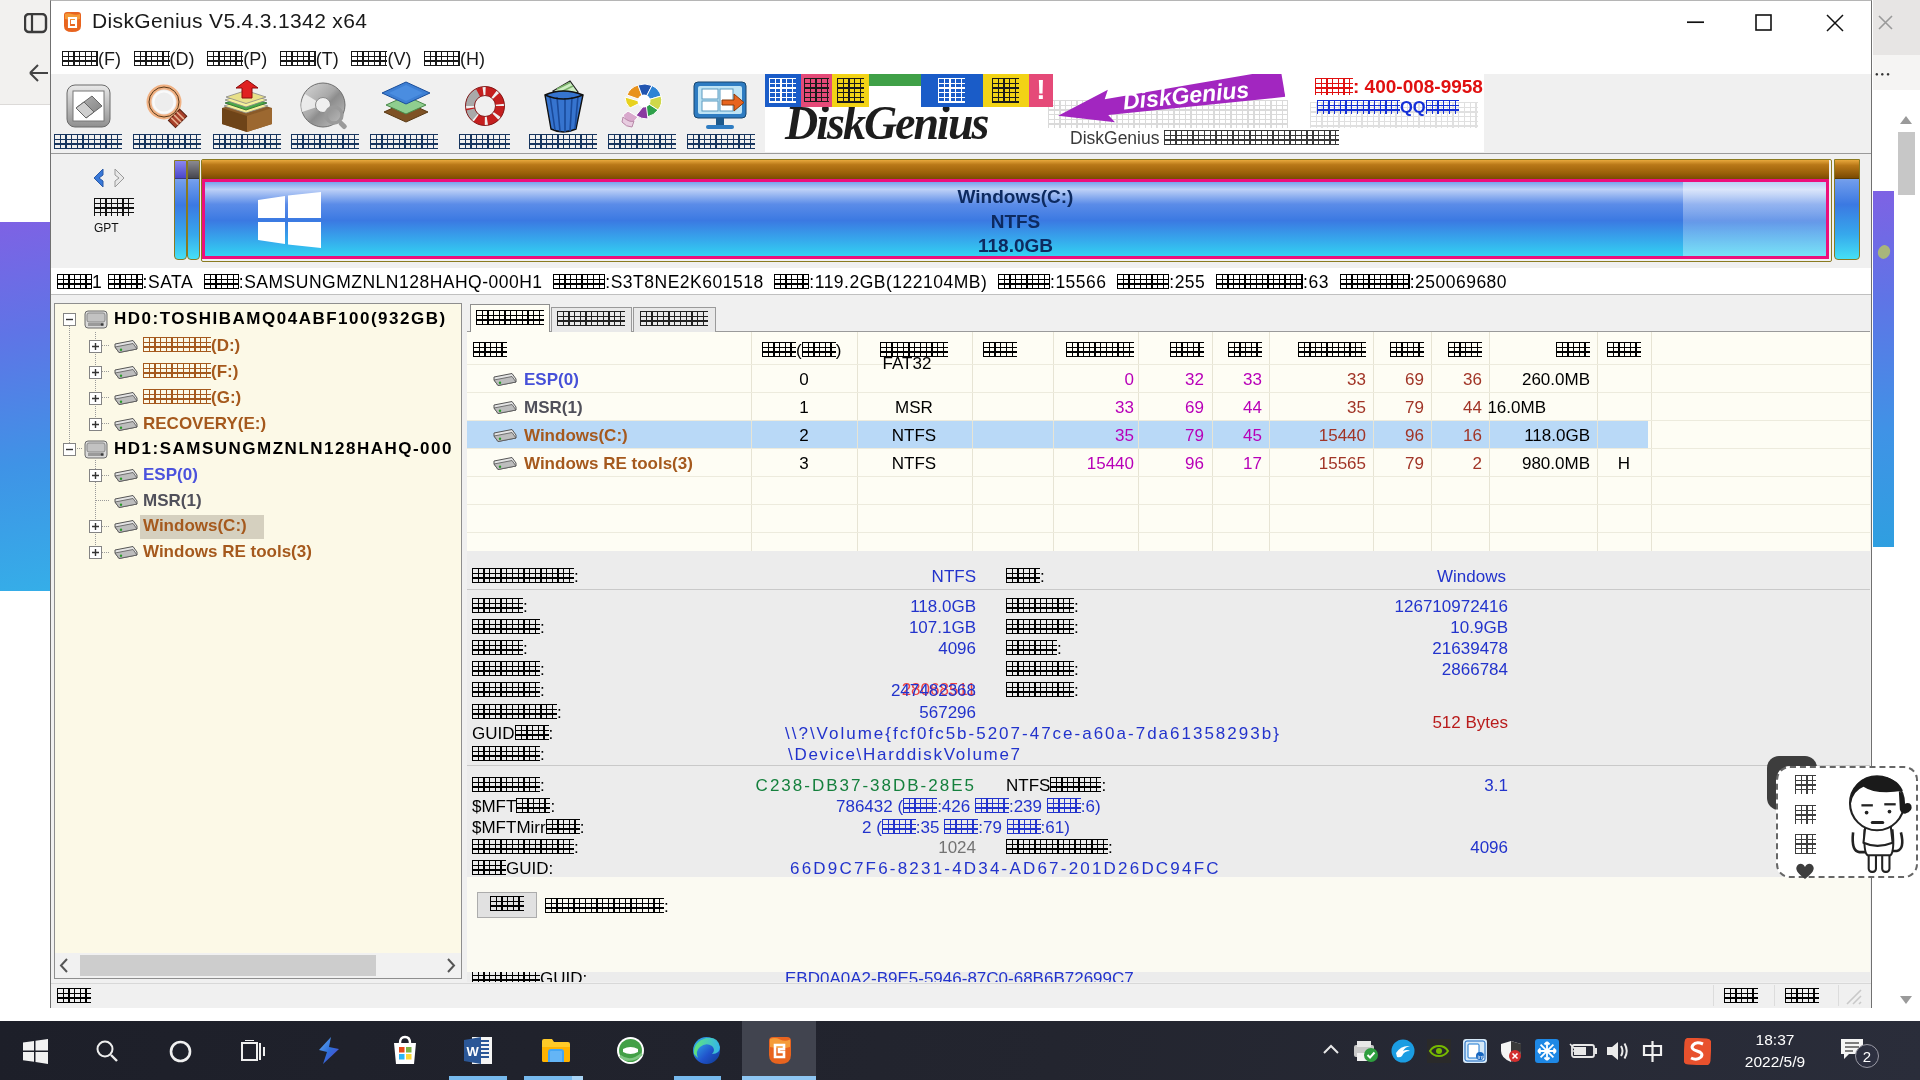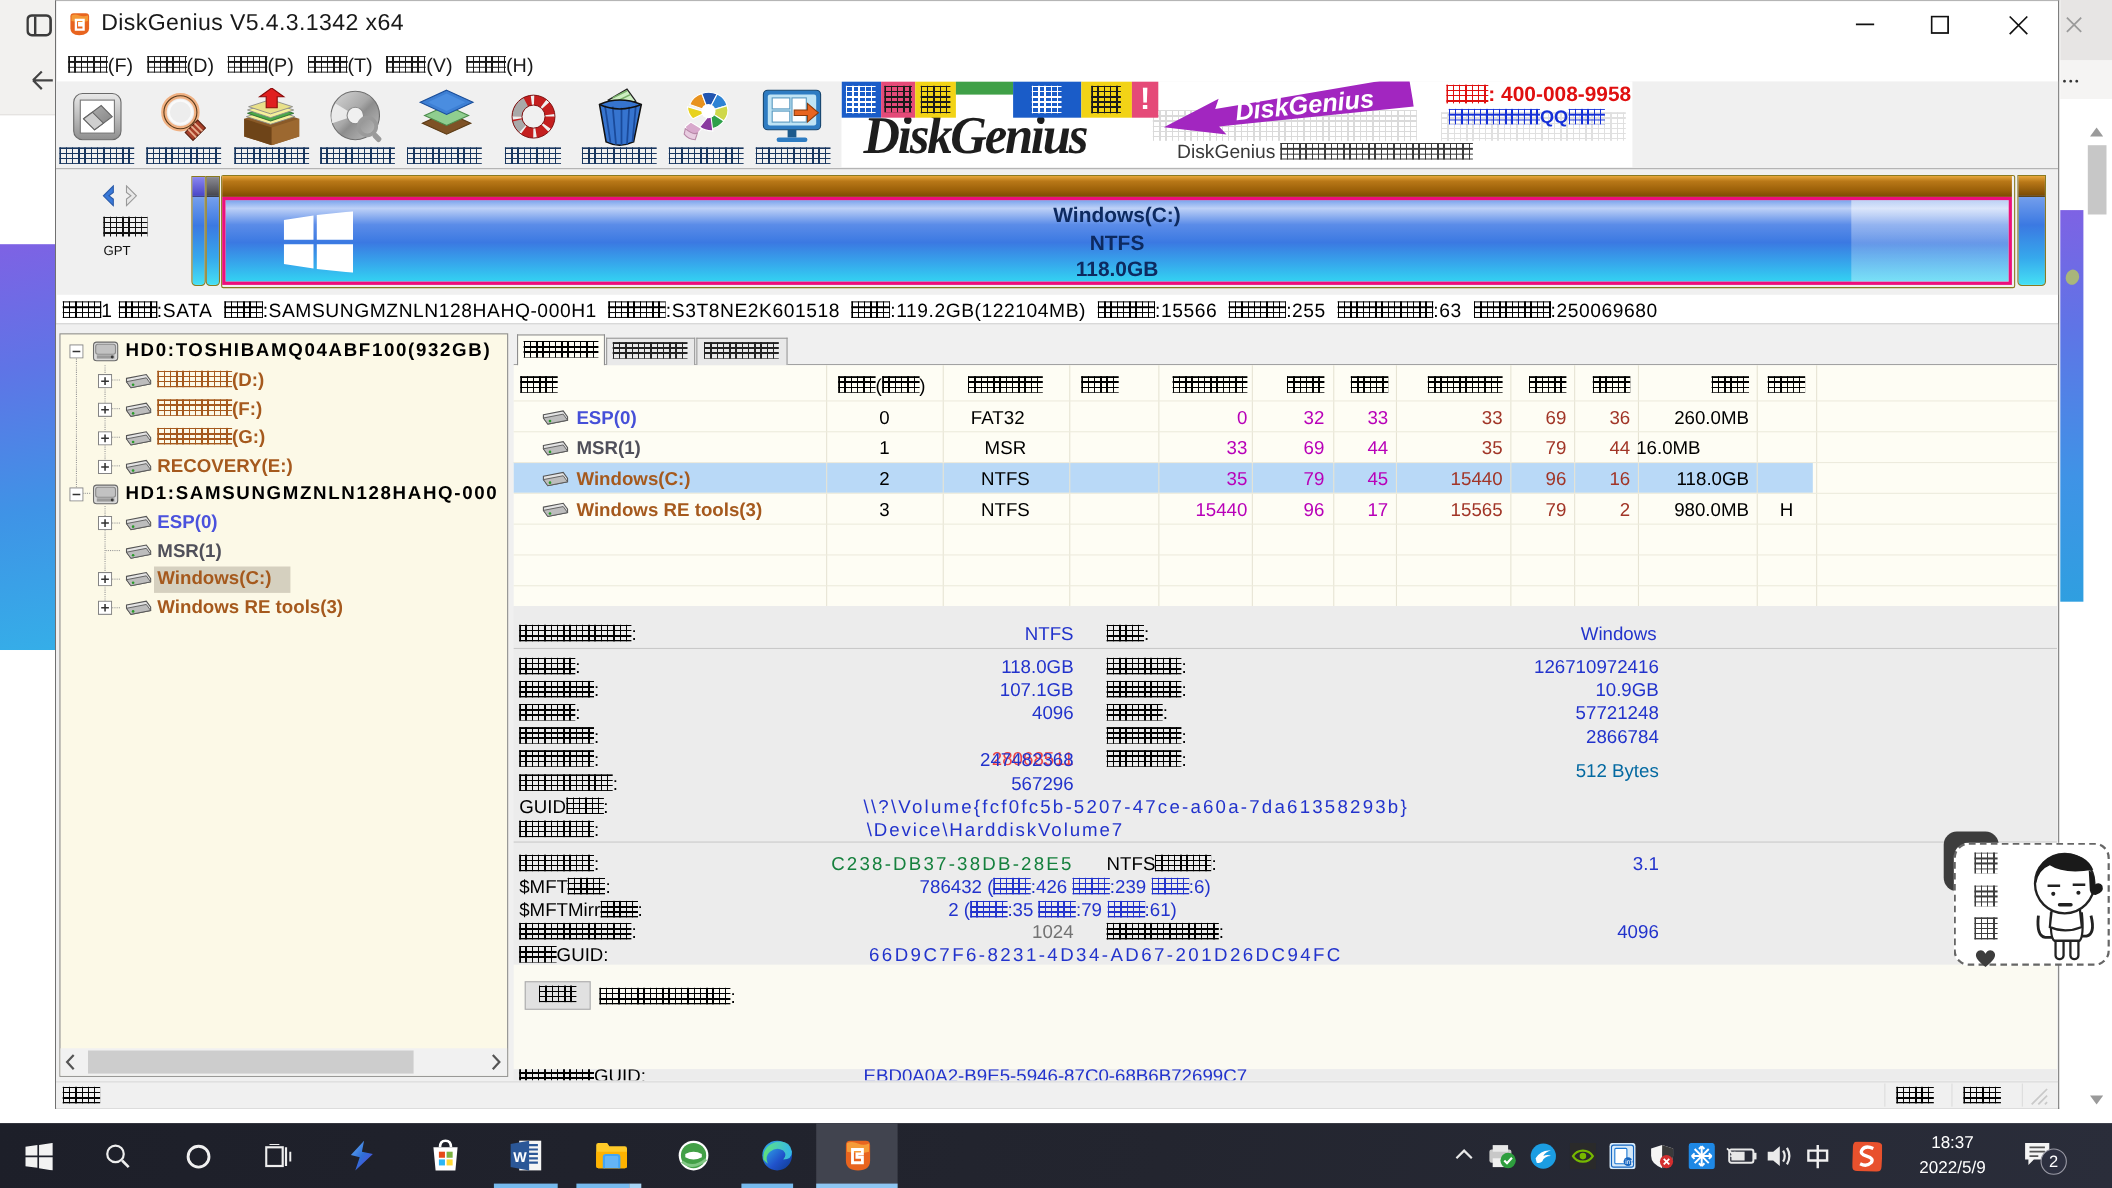--- a/index.html
+++ b/index.html
@@ -411,21 +411,21 @@
 <div class="ab" style="left:1298px;top:341px;font-size:17px;color:#000"><span class="cj" style="width:68px"></span></div>
 <div class="ab" style="left:1390px;top:341px;font-size:17px;color:#000"><span class="cj" style="width:34px"></span></div>
 <div class="ab" style="left:1448px;top:341px;font-size:17px;color:#000"><span class="cj" style="width:34px"></span></div>
 <div class="ab" style="left:1556px;top:341px;font-size:17px;color:#000"><span class="cj" style="width:34px"></span></div>
 <div class="ab" style="left:1607px;top:341px;font-size:17px;color:#000"><span class="cj" style="width:34px"></span></div>
 <svg class="ab" style="left:491px;top:372px" width="26" height="15">
     <use href="#drv"></use>
   </svg>
 <div class="ab" style="left:524px;top:370px;font-size:17px;font-weight:bold;color:#4650d8;white-space:nowrap">ESP(0)</div>
 <div class="ab hc" style="left:751px;top:370px;width:106px">0</div>
-<div class="ab hc" style="left:857px;top:370px;width:100px">FAT32</div>
+<div class="ab hc" style="left:857px;top:354px;width:100px">FAT32</div>
 <div class="ab hr" style="left:1044px;top:370px;color:#b800b8">0</div>
 <div class="ab hr" style="left:1114px;top:370px;color:#b800b8">32</div>
 <div class="ab hr" style="left:1172px;top:370px;color:#b800b8">33</div>
 <div class="ab hr" style="left:1276px;top:370px;color:#a13527">33</div>
 <div class="ab hr" style="left:1334px;top:370px;color:#a13527">69</div>
 <div class="ab hr" style="left:1392px;top:370px;color:#a13527">36</div>
 <div class="ab hr" style="left:1500px;top:370px;color:#000">260.0MB</div>
 <svg class="ab" style="left:491px;top:400px" width="26" height="15">
     <use href="#drv"></use>
   </svg>
@@ -477,29 +477,29 @@
 <div class="ab hr" style="left:776px;top:597px;width:200px;color:#2233cc">118.0GB</div>
 <div class="ab" style="left:1006px;top:597px;font-size:17px;color:#000;white-space:nowrap"><span class="cj" style="width:68px"></span>:</div>
 <div class="ab hr" style="left:1308px;top:597px;width:200px;color:#2233cc">126710972416</div>
 <div class="ab" style="left:472px;top:618px;font-size:17px;color:#000;white-space:nowrap"><span class="cj" style="width:68px"></span>:</div>
 <div class="ab hr" style="left:776px;top:618px;width:200px;color:#2233cc">107.1GB</div>
 <div class="ab" style="left:1006px;top:618px;font-size:17px;color:#000;white-space:nowrap"><span class="cj" style="width:68px"></span>:</div>
 <div class="ab hr" style="left:1308px;top:618px;width:200px;color:#2233cc">10.9GB</div>
 <div class="ab" style="left:472px;top:639px;font-size:17px;color:#000;white-space:nowrap"><span class="cj" style="width:51px"></span>:</div>
 <div class="ab hr" style="left:776px;top:639px;width:200px;color:#2233cc">4096</div>
 <div class="ab" style="left:1006px;top:639px;font-size:17px;color:#000;white-space:nowrap"><span class="cj" style="width:51px"></span>:</div>
-<div class="ab hr" style="left:1308px;top:639px;width:200px;color:#2233cc">57721248</div>
+<div class="ab hr" style="left:1308px;top:639px;width:200px;color:#2233cc">21639478</div>
 <div class="ab" style="left:472px;top:660px;font-size:17px;color:#000;white-space:nowrap"><span class="cj" style="width:68px"></span>:</div>
 <div class="ab hr" style="left:776px;top:680px;width:200px;color:#ef4444">28068511</div>
 <div class="ab" style="left:1006px;top:660px;font-size:17px;color:#000;white-space:nowrap"><span class="cj" style="width:68px"></span>:</div>
 <div class="ab hr" style="left:1308px;top:660px;width:200px;color:#2233cc">2866784</div>
 <div class="ab" style="left:472px;top:681px;font-size:17px;color:#000;white-space:nowrap"><span class="cj" style="width:68px"></span>:</div>
 <div class="ab hr" style="left:776px;top:681px;width:200px;color:#2233cc">247482368</div>
 <div class="ab" style="left:1006px;top:681px;font-size:17px;color:#000;white-space:nowrap"><span class="cj" style="width:68px"></span>:</div>
-<div class="ab hr" style="left:1308px;top:691px;width:200px;color:#0369a1">512 Bytes</div>
+<div class="ab hr" style="left:1308px;top:713px;width:200px;color:#b91c1c">512 Bytes</div>
 <div class="ab" style="left:472px;top:703px;font-size:17px;color:#000;white-space:nowrap"><span class="cj" style="width:85px"></span>:</div>
 <div class="ab hr" style="left:776px;top:703px;width:200px;color:#2233cc">567296</div>
 <div class="ab" style="left:472px;top:724px;font-size:17px;color:#000;white-space:nowrap">GUID<span class="cj" style="width:34px"></span>:</div>
 <div class="ab" style="left:785px;top:724px;font-size:17px;letter-spacing:2px;color:#2233cc;white-space:nowrap">\\?\Volume{fcf0fc5b-5207-47ce-a60a-7da61358293b}</div>
 <div class="ab" style="left:472px;top:745px;font-size:17px;color:#000;white-space:nowrap"><span class="cj" style="width:68px"></span>:</div>
 <div class="ab" style="left:788px;top:745px;font-size:17px;letter-spacing:1.7px;color:#2233cc;white-space:nowrap">\Device\HarddiskVolume7</div>
 <div class="ab" style="left:472px;top:776px;font-size:17px;color:#000;white-space:nowrap"><span class="cj" style="width:68px"></span>:</div>
 <div class="ab hr" style="left:740px;top:776px;width:236px;letter-spacing:2px;color:#15803d">C238-DB37-38DB-28E5</div>
 <div class="ab" style="left:1006px;top:776px;font-size:17px;color:#000;white-space:nowrap">NTFS<span class="cj" style="width:51px"></span>:</div>
 <div class="ab hr" style="left:1308px;top:776px;width:200px;color:#2233cc">3.1</div>

